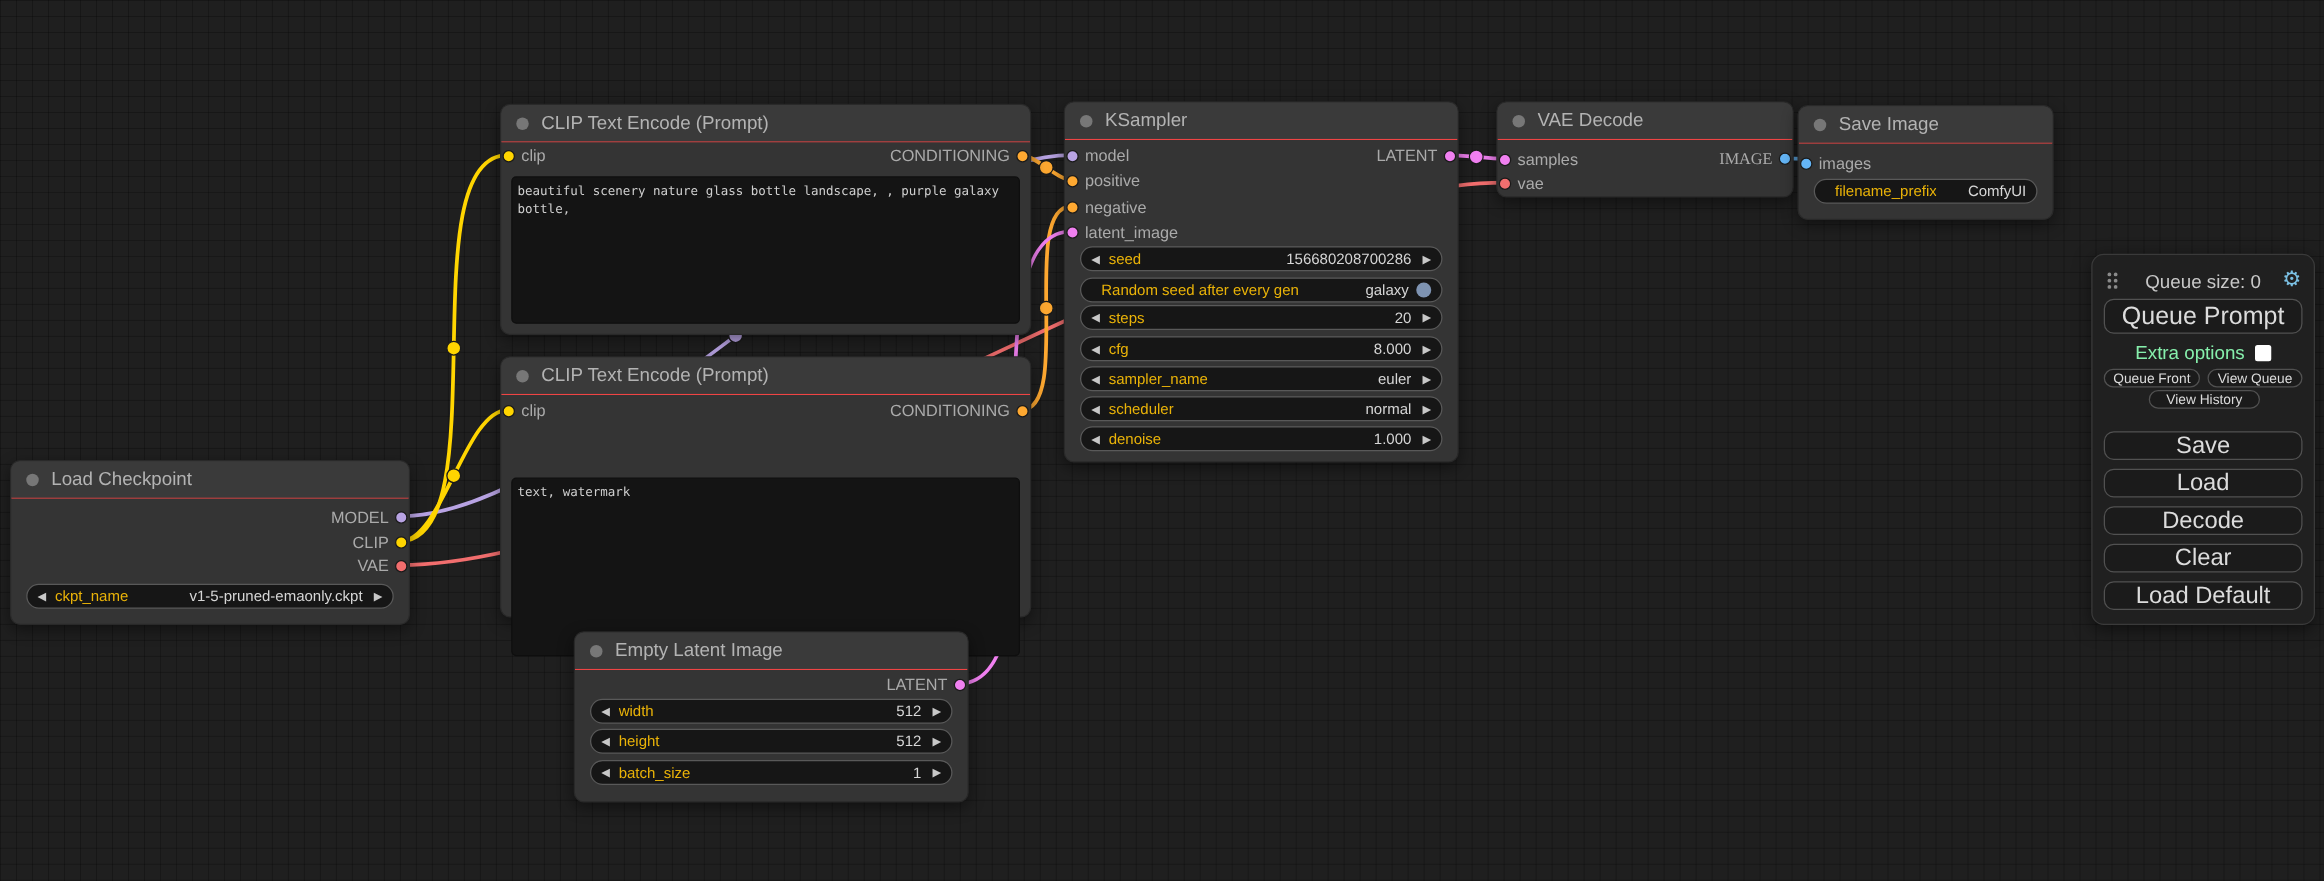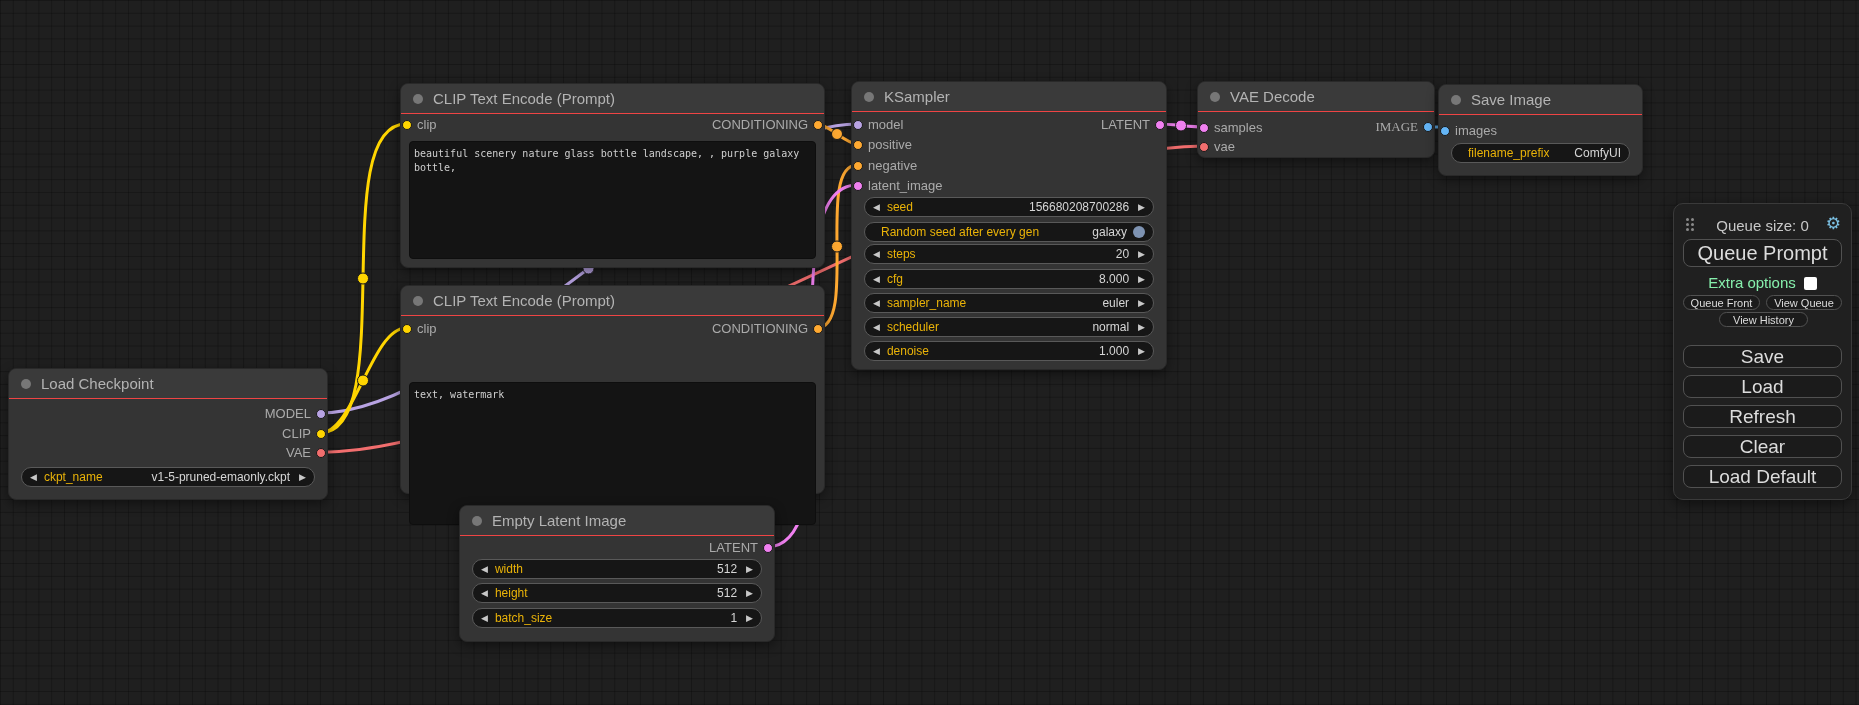--- a/index.html
+++ b/index.html
@@ -269,16 +269,16 @@
   <div class="extra-row">
     <span>Extra options</span><span class="cb"></span>
   </div>
 
   <div class="qbtn small" style="left:9px;width:77px;top:91px;">Queue Front</div>
   <div class="qbtn small" style="left:92px;right:9px;top:91px;">View Queue</div>
   <div class="qbtn small" style="left:45px;width:89px;top:108px;">View History</div>
 
   <div class="qbtn action" style="top:141px;">Save</div>
   <div class="qbtn action" style="top:171px;">Load</div>
-  <div class="qbtn action" style="top:201px;">Refresh</div>
+  <div class="qbtn action" style="top:201px;">Decode</div>
   <div class="qbtn action" style="top:231px;">Clear</div>
   <div class="qbtn action" style="top:261px;">Load Default</div>
 </div>
 
 </body></html>

